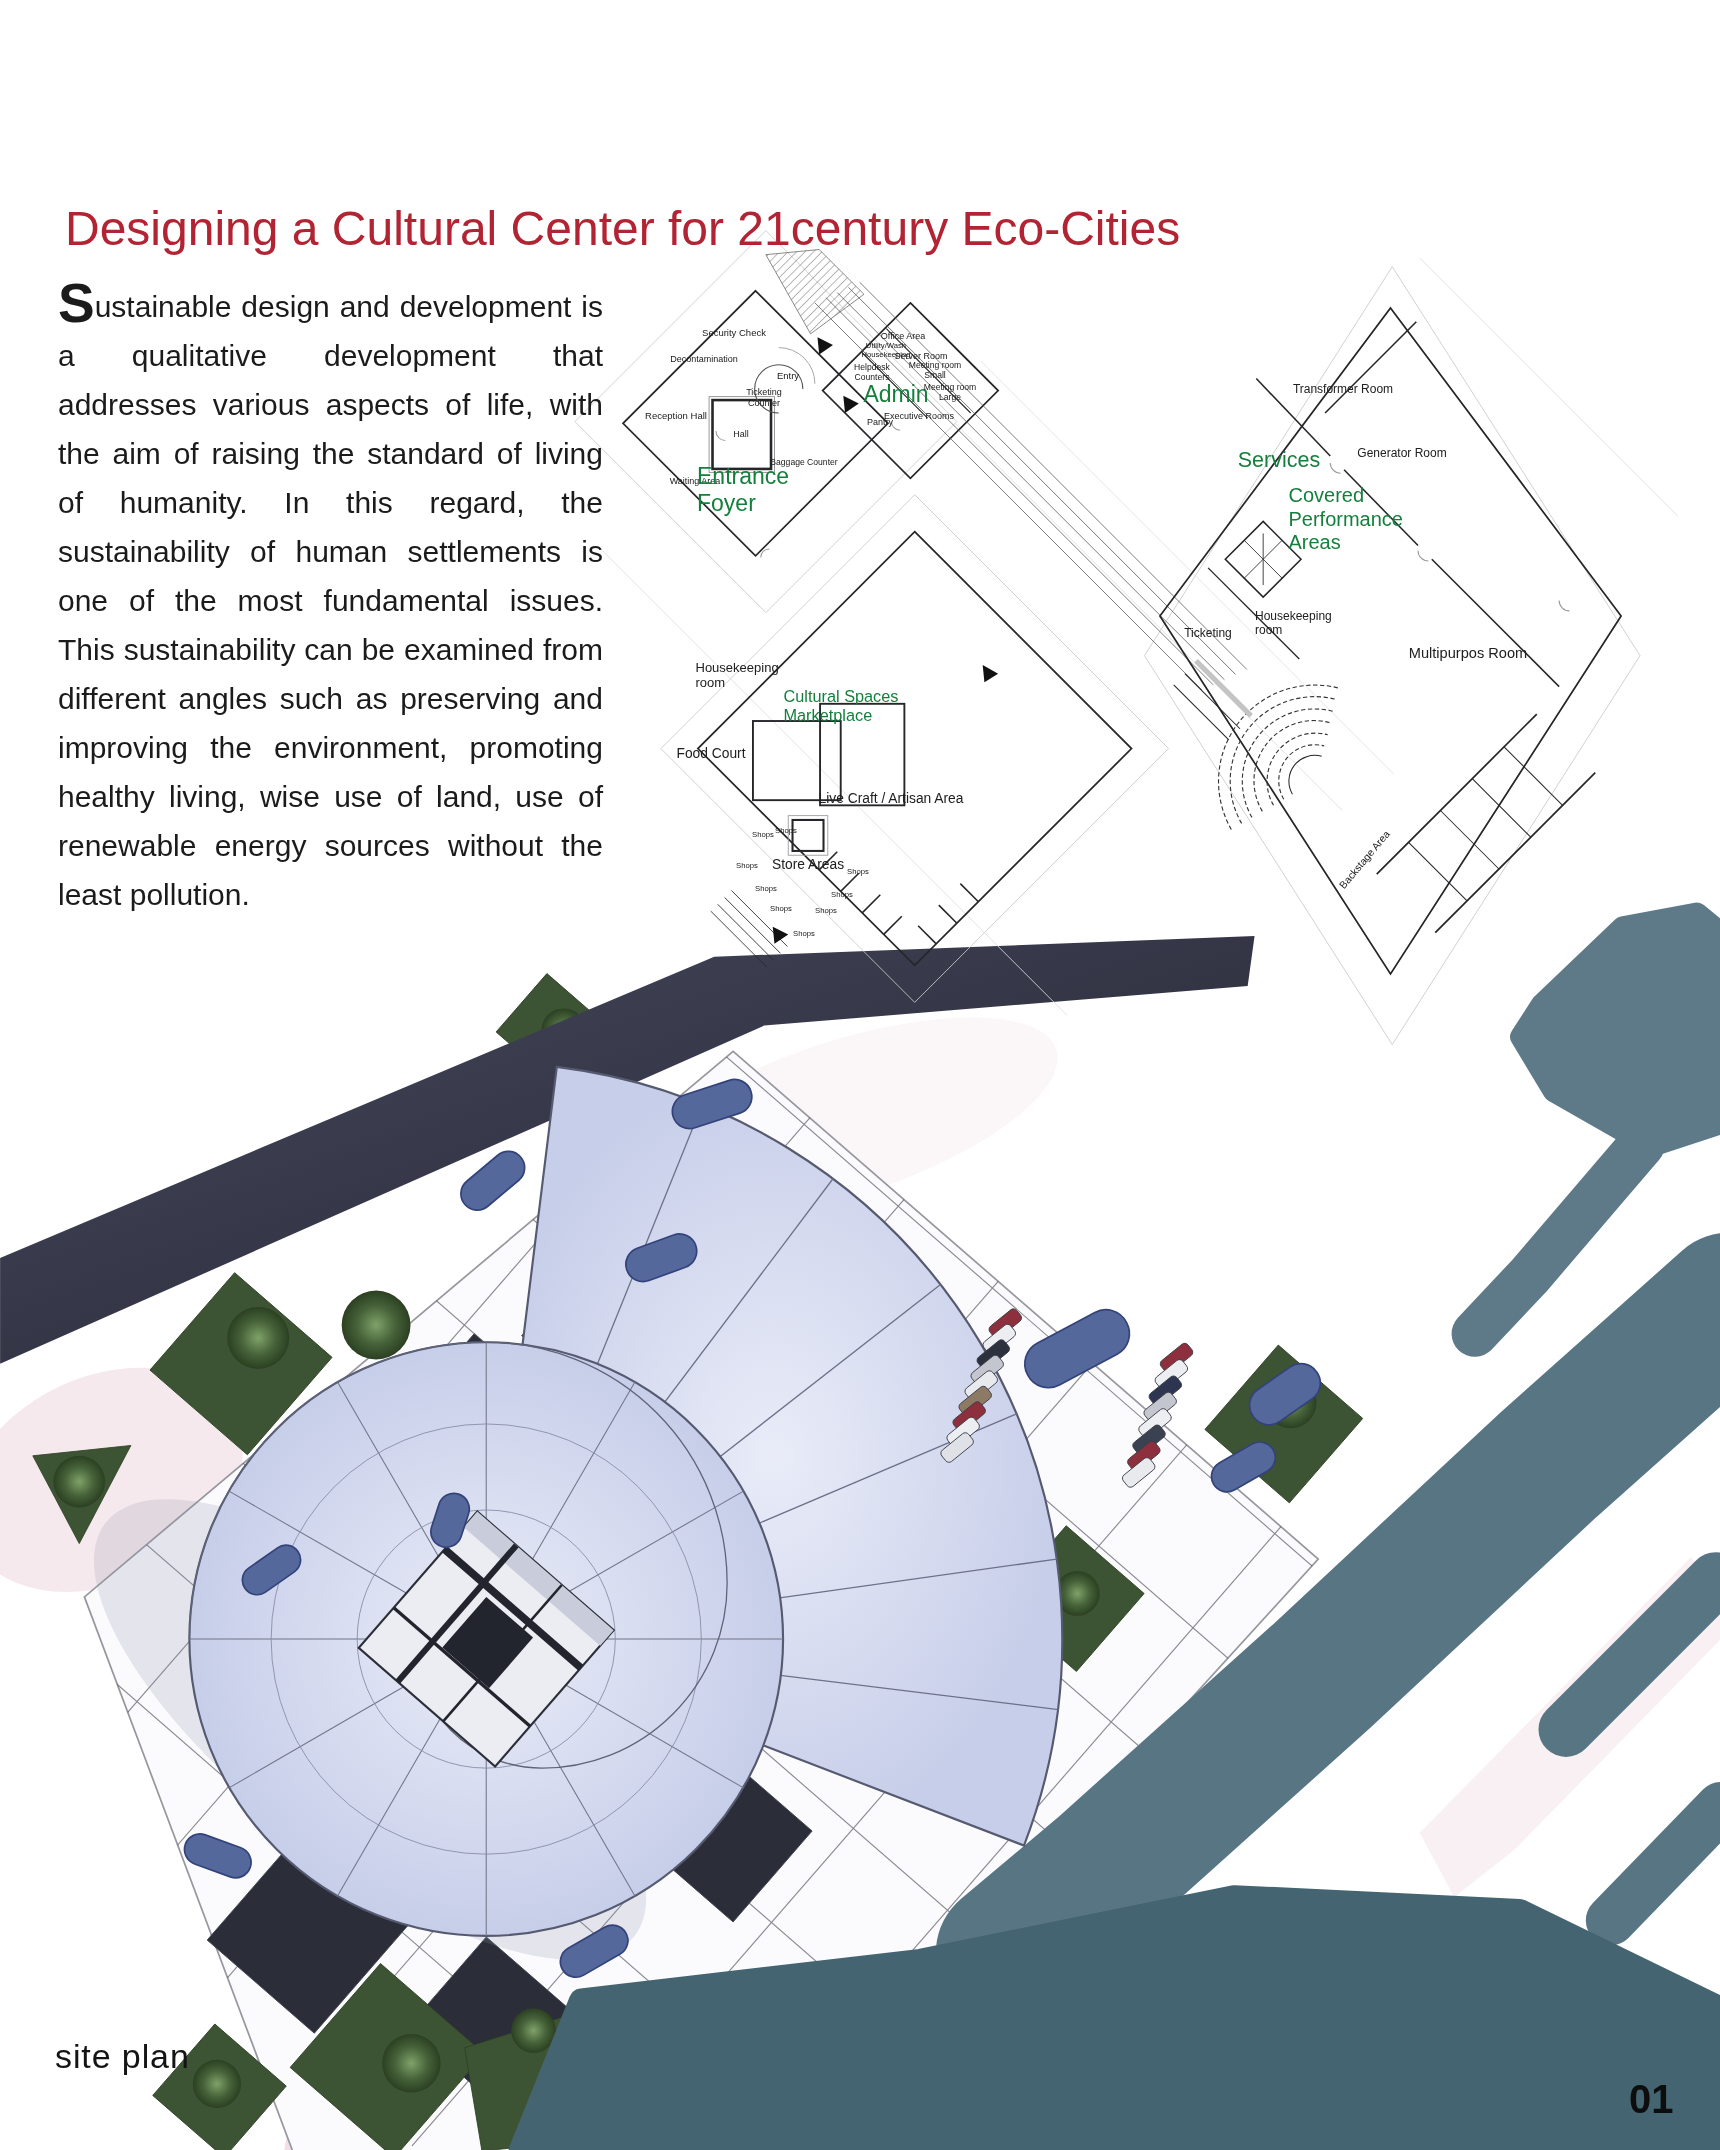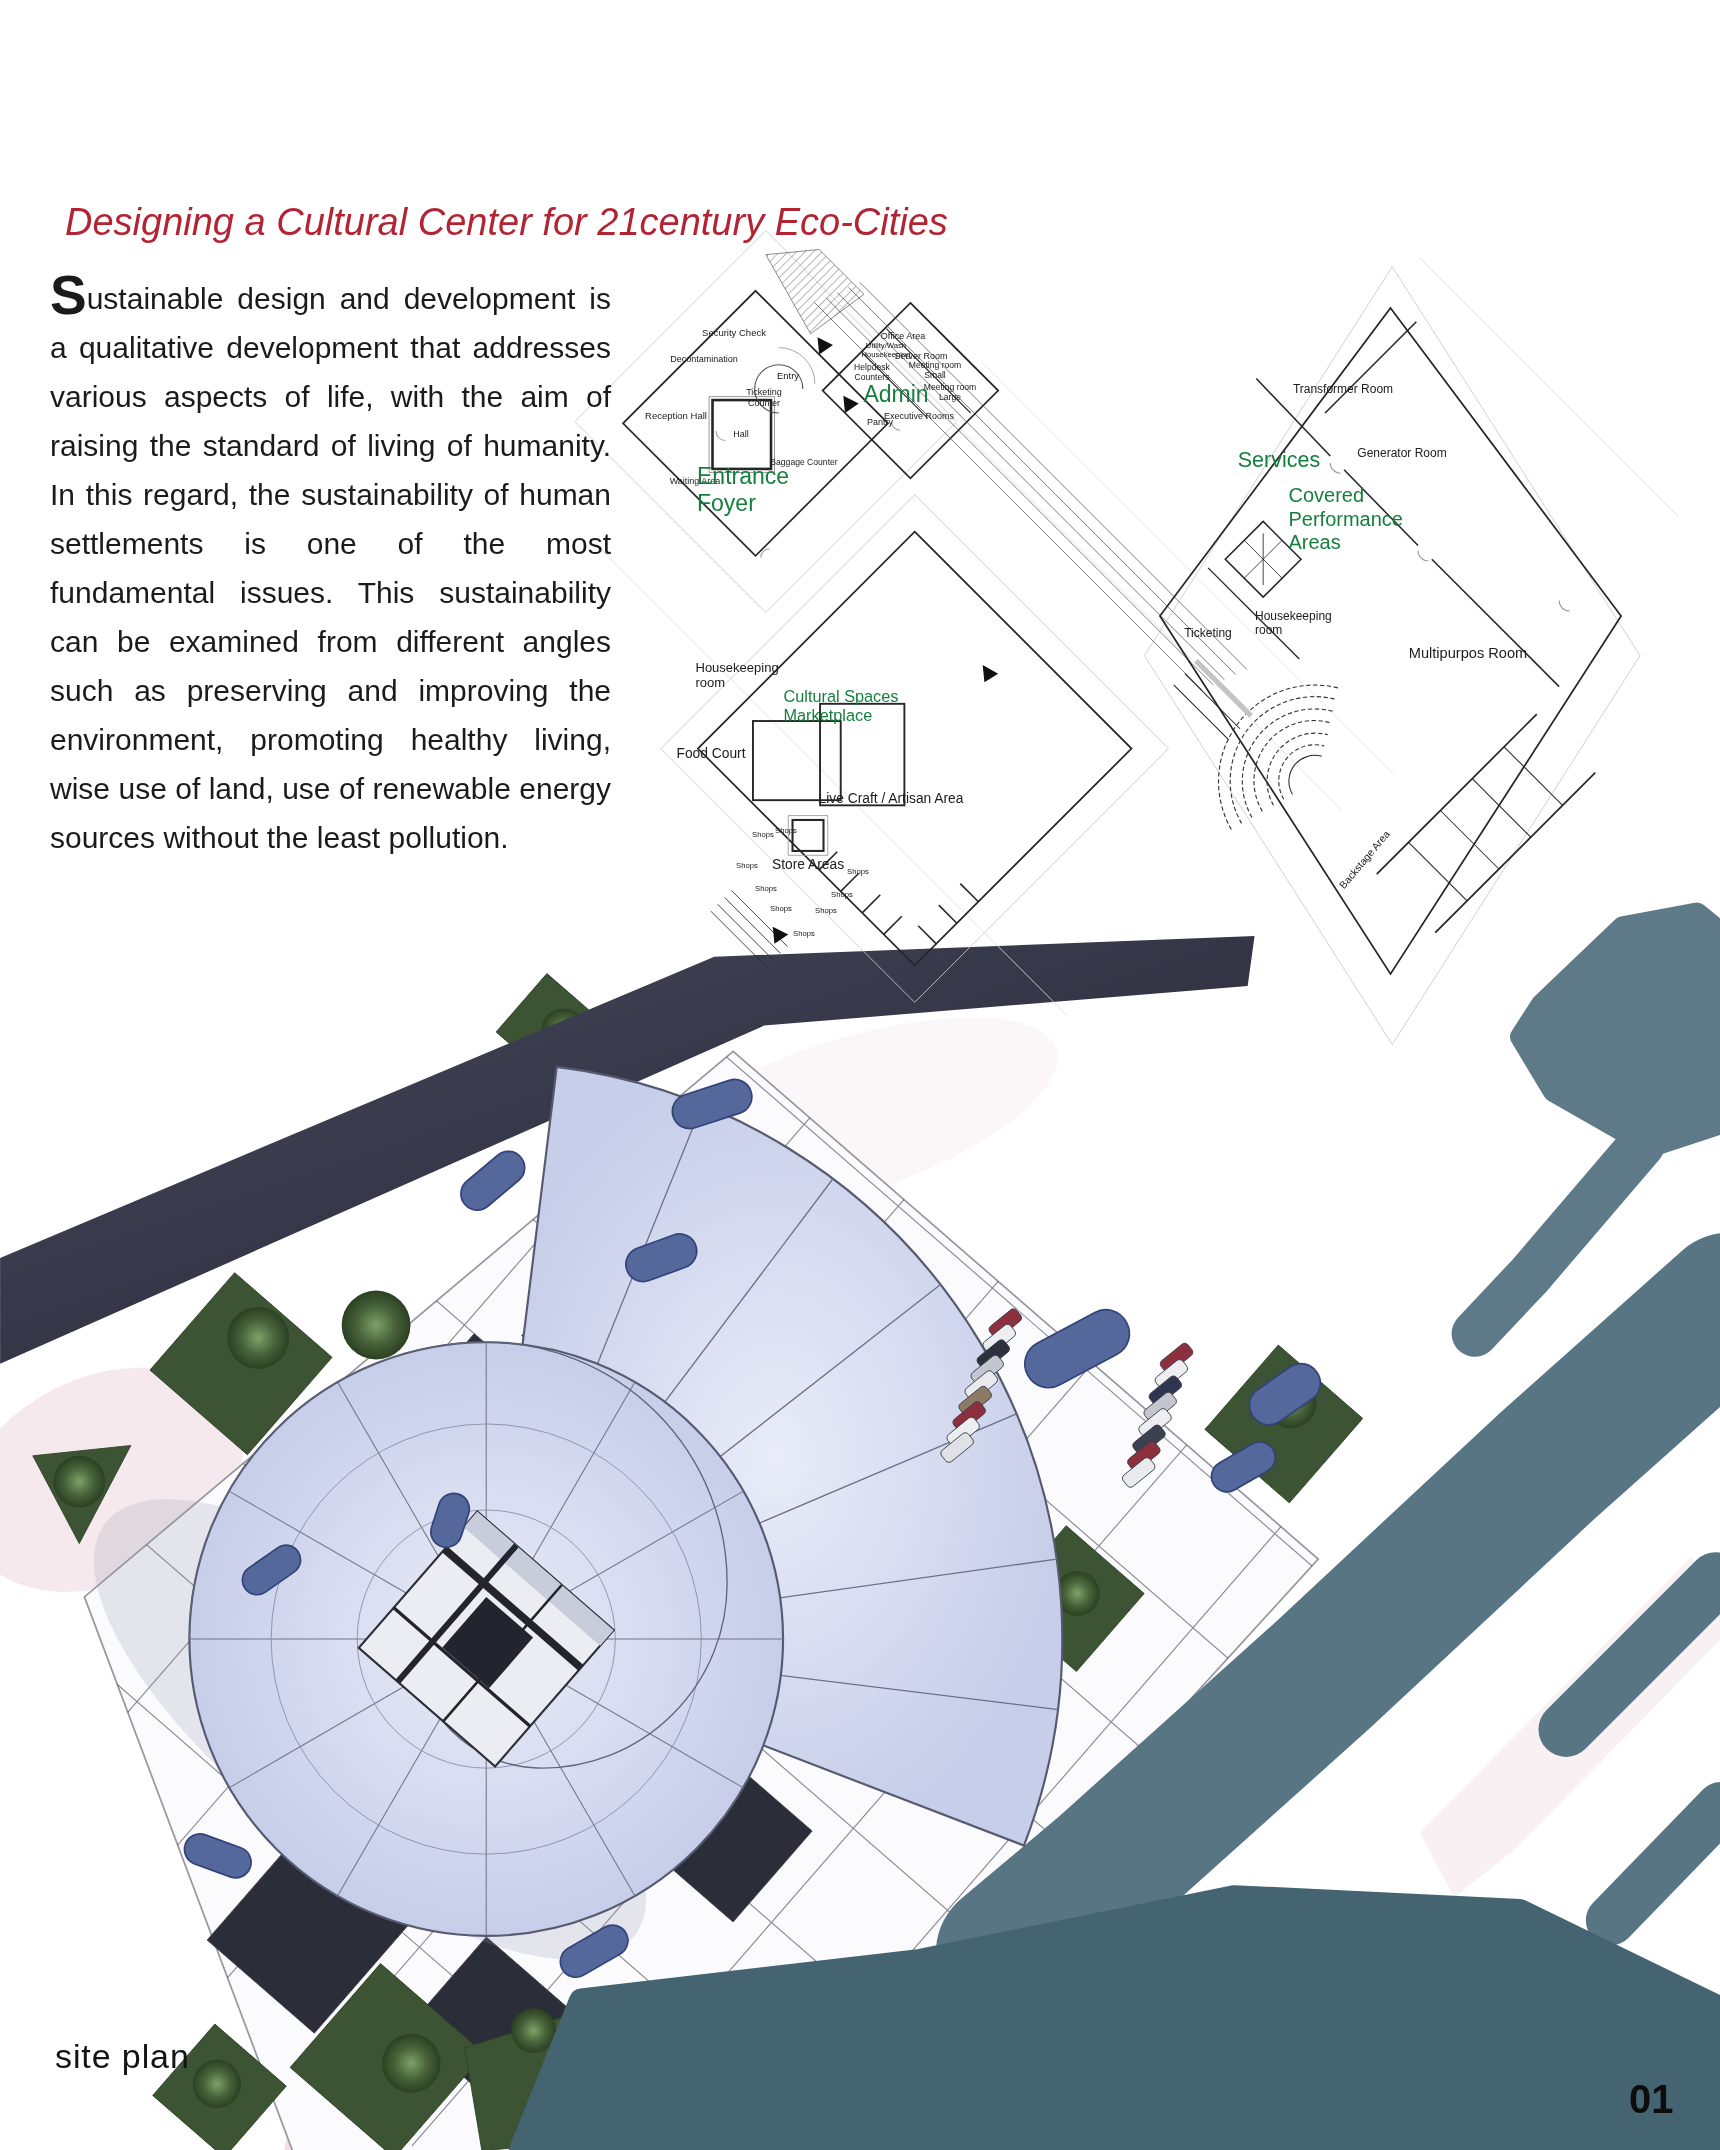--- a/index.html
+++ b/index.html
@@ -3,26 +3,26 @@
 <meta charset="utf-8">
 <style>
   html,body{margin:0;padding:0;background:#ffffff;}
   .board{position:relative;width:1721px;height:2151px;background:#ffffff;overflow:hidden;
          font-family:"Liberation Sans",sans-serif;}
   .abs{position:absolute;left:0;top:0;width:1721px;height:2151px;}
 
   
   .title{position:absolute;left:55px;top:79px;font-size:102px;font-weight:500;letter-spacing:-1.7px;
          color:#a41d29;white-space:nowrap;}
-  .subtitle{position:absolute;left:65px;top:201px;font-size:38px;font-weight:500;color:#b22433;white-space:nowrap;font-style:italic;}
+  .subtitle{position:absolute;left:65px;top:201px;font-size:48px;font-weight:500;color:#b22433;white-space:nowrap;}
 
   
   .intro{position:absolute;left:50px;top:274px;width:561px;color:#1b1b1b;font-size:30px;
          line-height:49px;text-align:justify;}
-  .intro p{margin:0;}
+  .intro p{margin:8px;}
   .intro p + p{margin-top:34px;}
   .lead{font-size:55px;font-weight:700;line-height:0;vertical-align:-5.2px;}
 
   
   .pl{position:absolute;transform:translate(-50%,-50%);color:#202020;line-height:1.18;text-align:center;}
   .nw{white-space:nowrap;}
   .la{text-align:left;}
   .big{color:#15803d;}
   .rot{transform:translate(-50%,-50%) rotate(-50deg);}
 

